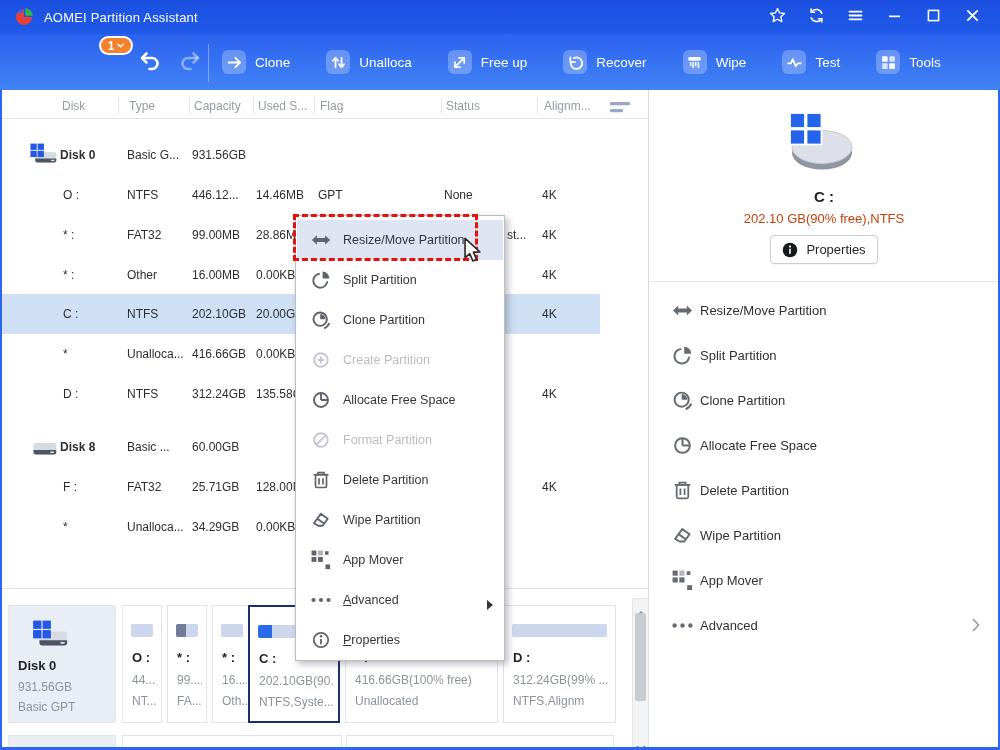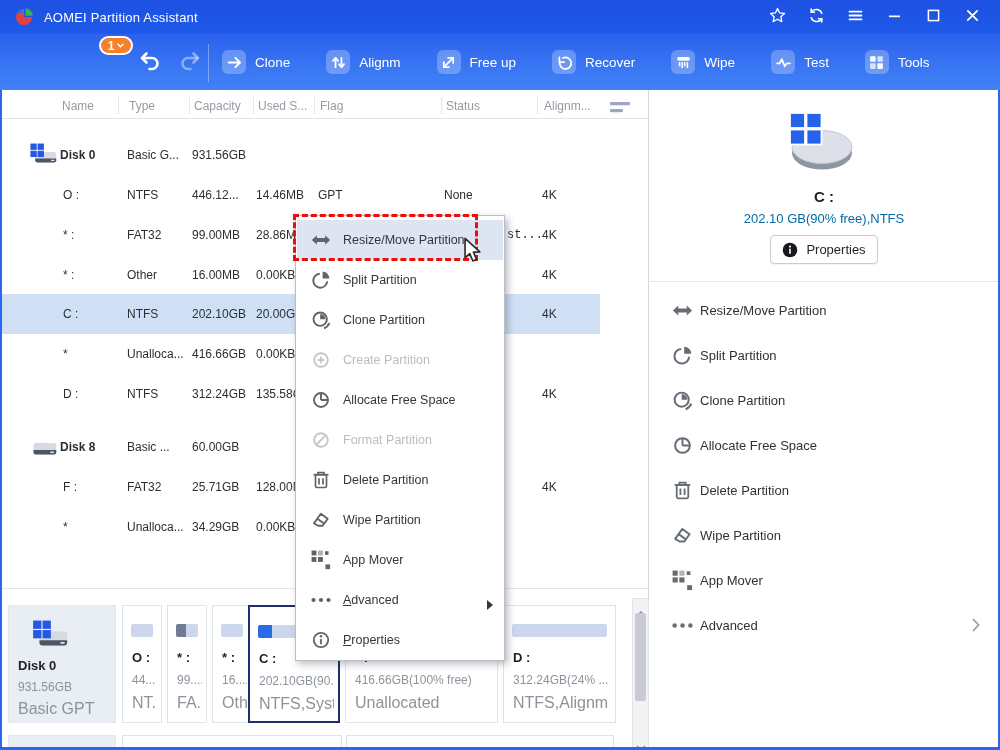--- a/index.html
+++ b/index.html
@@ -61,34 +61,34 @@
 
   
   .card { position:absolute; background:#fff; border:1px solid #dfe3ea; }
   .card.gray { background:#e9edf4; border-color:#e2e6ee; }
   .card.selc { border:2px solid #1b2f6e; }
   .card .bar { position:absolute; left:8px; top:18px; right:8px; height:13px; background:#ccd7ee; border-radius:2px; overflow:hidden; }
   .card .bar.grayfill { background:#d6dcea; }
   .card .bar .fill { position:absolute; left:0; top:0; bottom:0; }
   .card .lbl { position:absolute; left:9px; top:44px; font-size:13px; font-weight:bold; color:#1d2126; white-space:nowrap; }
   .card .l1 { position:absolute; left:9px; top:67px; font-size:12px; color:#8d939c; white-space:nowrap; overflow:hidden; right:4px; }
-  .card .l2 { position:absolute; left:9px; top:88px; font-size:16px; color:#8d939c; white-space:nowrap; overflow:hidden; right:4px; }
+  .card .l2 { position:absolute; left:9px; top:88px; font-size:12px; color:#8d939c; white-space:nowrap; overflow:hidden; right:4px; }
   .card .bigdisk { position:absolute; left:22px; top:14px; width:40px; height:30px; }
   .card .bigdisk svg { width:40px; height:30px; }
   .card.gray .lbl { top:52px; } .card.gray .l1 { top:74px; } .card.gray .l2 { top:94px; }
   .vscroll { position:absolute; left:632px; top:598px; width:17px; height:150px; background:#f2f3f5; border:1px solid #e2e4e8; }
   .vscroll .arr { position:absolute; left:3px; width:10px; height:6px; color:#8a9099; }
   .vscroll .thumb { position:absolute; left:2px; top:14px; width:11px; height:88px; background:#c8cbd1; border-radius:2px; }
 
   
   .rpanel { position:absolute; left:650px; top:90px; width:348px; height:658px; background:#fff; }
   .pie-wrap { position:absolute; left:121px; top:22px; width:88px; height:62px; }
   .pie-wrap svg { width:88px; height:62px; }
   .rp-name { position:absolute; left:0; top:98px; width:348px; text-align:center; font-size:15px; font-weight:bold; color:#1c1f24; }
-  .rp-details { position:absolute; left:0; top:121px; width:348px; text-align:center; font-size:13px; color:#0369a1; }
+  .rp-details { position:absolute; left:0; top:121px; width:348px; text-align:center; font-size:13px; color:#c2410c; }
   .rp-props { position:absolute; left:120px; top:145px; width:108px; height:29px; background:#fff;
     border:1px solid #c9cdd4; border-radius:4px; display:flex; align-items:center; justify-content:center; gap:8px;
     font-size:13px; color:#23262b; box-shadow:0 1px 1px rgba(0,0,0,.05); }
   .rp-props .ib { width:16px; height:16px; display:flex; }
   .rp-divider { position:absolute; left:0; top:191px; width:348px; height:1px; background:#e4e7ec; }
   .rp-item { position:absolute; left:0; width:348px; height:45px; cursor:default; }
   .rp-item .ric { position:absolute; left:22px; top:12px; width:21px; height:21px; color:#676c74; }
   .rp-item .ric svg { width:21px; height:21px; }
   .rp-item .rlb { position:absolute; left:50px; top:15px; font-size:13px; color:#2e3237; white-space:nowrap; }
   .rp-item .rchev { position:absolute; right:18px; top:15px; width:8px; height:14px; color:#9aa0a8; }
@@ -190,21 +190,21 @@
         </div>
         <div class="tb-btn">
           <span class="tb-tile">
             <svg viewBox="0 0 20 20" fill="none" stroke="#fff" stroke-width="2.1" stroke-linecap="round" stroke-linejoin="round">
               <path d="M6.5 15.5V5"></path>
               <path d="M3.5 8 6.5 4.5 9.5 8"></path>
               <path d="M13.5 4.5v10.5"></path>
               <path d="M16.5 12 13.5 15.5 10.5 12"></path>
             </svg>
           </span>
-          <span>Alignm</span>
+          <span>Unalloca</span>
         </div>
         <div class="tb-btn">
           <span class="tb-tile">
             <svg viewBox="0 0 20 20" fill="none" stroke="#fff" stroke-width="2.1" stroke-linecap="round" stroke-linejoin="round">
               <path d="M4.5 15.5 15.5 4.5"></path>
               <path d="M9.5 4.5h6v6"></path>
               <path d="M10.5 15.5h-6v-6"></path>
             </svg>
           </span>
           <span>Free up</span>
@@ -248,21 +248,21 @@
             </svg>
           </span>
           <span>Tools</span>
         </div>
       </div>
   </div>
 
   <div class="content-bg"></div>
 
   <div class="thead" id="thead">
-      <span class="col" style="left: 60px;">Name</span>
+      <span class="col" style="left: 60px;">Disk</span>
       <span class="col" style="left: 127px;">Type</span>
       <span class="col" style="left: 192px;">Capacity</span>
       <span class="col" style="left: 256px;">Used S...</span>
       <span class="col" style="left: 318px;">Flag</span>
       <span class="col" style="left: 444px;">Status</span>
       <span class="col" style="left: 542px;">Alignm...</span>
       <span class="vsep" style="left: 116px;"></span>
       <span class="vsep" style="left: 187px;"></span>
       <span class="vsep" style="left: 251px;"></span>
       <span class="vsep" style="left: 312px;"></span>
@@ -298,21 +298,21 @@
         <span style="left: 254px;">14.46MB</span>
         <span style="left: 316px;">GPT</span>
         <span style="left: 442px;">None</span>
         <span style="left: 540px;">4K</span>
       </div>
       <div class="trow" style="top: 215px;">
         <span style="left: 61px;">* :</span>
         <span style="left: 125px;">FAT32</span>
         <span style="left: 190px;">99.00MB</span>
         <span style="left: 254px;">28.86MB</span>
-        <span style="left: 505px; font-family: Liberation Mono, monospace;">st...</span>
+        <span style="left: 505px;">st...</span>
         <span style="left: 540px;">4K</span>
       </div>
       <div class="trow" style="top: 255px;">
         <span style="left: 61px;">* :</span>
         <span style="left: 125px;">Other</span>
         <span style="left: 190px;">16.00MB</span>
         <span style="left: 254px;">0.00KB</span>
         <span style="left: 540px;">4K</span>
       </div>
       <div class="trow" style="top: 294px;">
@@ -410,21 +410,21 @@
       </div>
       <div class="card" style="left: 345px; top: 605px; width: 153px; height: 118px;">
         <div class="bar grayfill"></div>
         <div class="lbl">* :</div>
         <div class="l1">416.66GB(100% free)</div>
         <div class="l2">Unallocated</div>
       </div>
       <div class="card" style="left: 503px; top: 605px; width: 113px; height: 118px;">
         <div class="bar"></div>
         <div class="lbl">D :</div>
-        <div class="l1">312.24GB(24% ...</div>
+        <div class="l1">312.24GB(99% ...</div>
         <div class="l2">NTFS,Alignm</div>
       </div>
       <div class="card gray" style="left: 8px; top: 735px; width: 108px; height: 60px;"></div>
       <div class="card" style="left: 122px; top: 735px; width: 220px; height: 60px;"></div>
       <div class="card" style="left: 346px; top: 735px; width: 268px; height: 60px;"></div>
     </div>
   <div class="vscroll">
     <span class="arr" style="top:4px"><svg viewBox="0 0 10 6" fill="none" stroke="currentColor" stroke-width="1.5">
           <path d="M1 5l4-4 4 4"></path>
         </svg></span>

